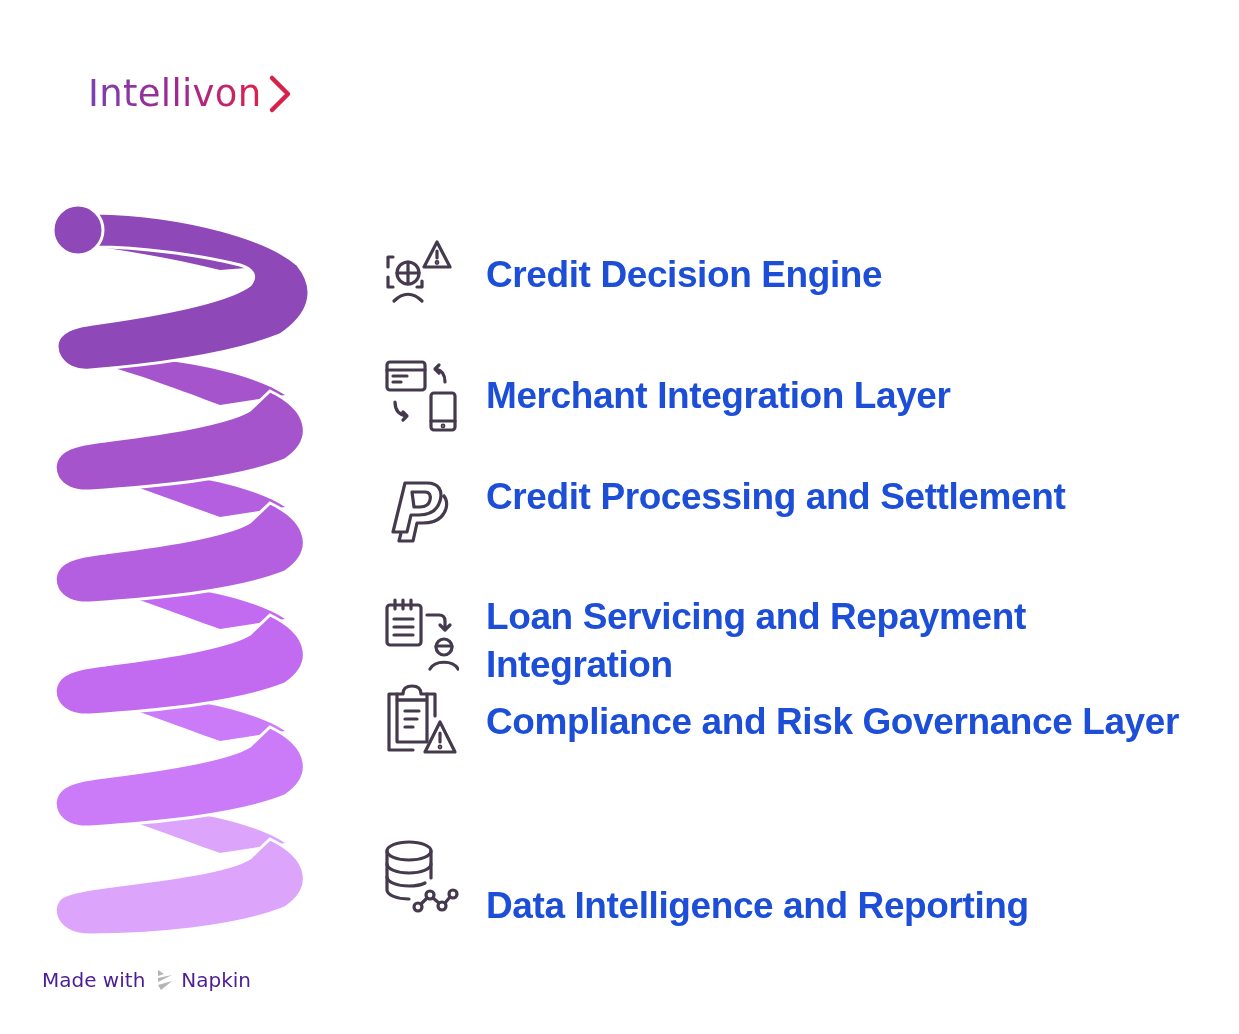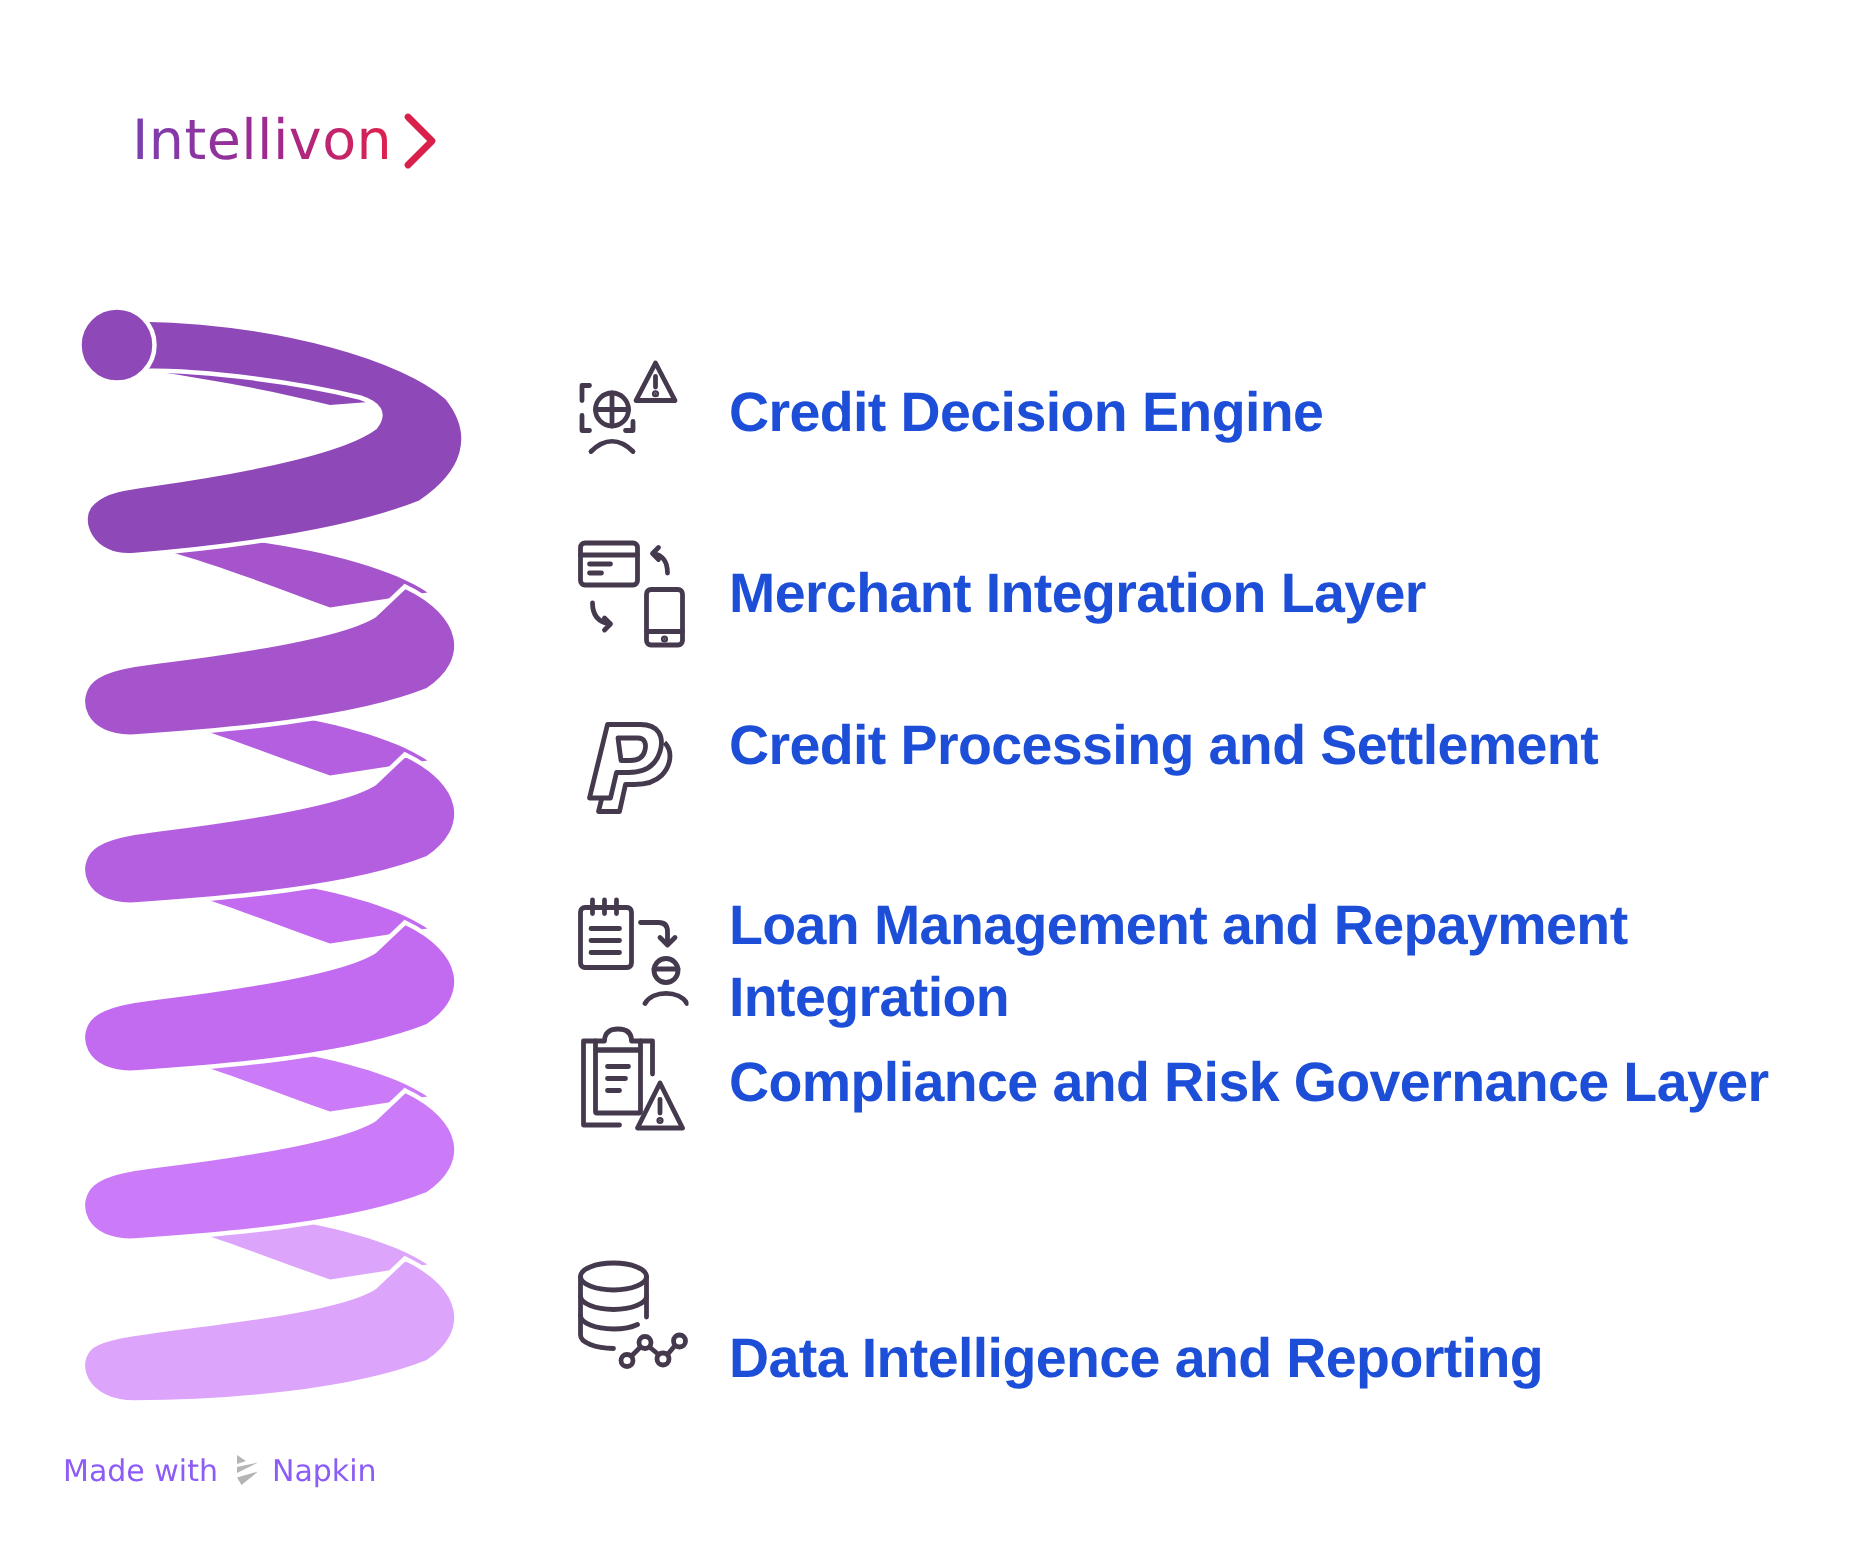--- a/index.html
+++ b/index.html
@@ -8,21 +8,21 @@
     .logo { position: absolute; left: 88px; top: 70px; display: flex; align-items: center; }
     .logo-text { font-family: "DejaVu Sans", sans-serif; font-size: 37px; letter-spacing: 0.3px;
                  background: linear-gradient(90deg, #7b3fb0 0%, #a0298f 55%, #e0204a 100%);
                  -webkit-background-clip: text; background-clip: text; color: transparent; line-height: 48px; }
     .logo-chev { margin-left: 6px; }
     .spiral { position: absolute; left: 40px; top: 195px; }
     .item { position: absolute; left: 383px; display: flex; align-items: center; }
     .item .icon { width: 76px; height: 76px; flex: 0 0 76px; display: flex; align-items: center; justify-content: center; }
     .item .label { position: absolute; left: 103px; font-family: "Liberation Sans", sans-serif; font-weight: bold;
                    font-size: 37px; line-height: 48px; color: #1d4ed8; white-space: nowrap; letter-spacing: -0.4px; }
-    .footer { position: absolute; left: 42px; top: 968px; display: flex; align-items: center; color: #8b5cf6;
+    .footer { position: absolute; left: 42px; top: 968px; display: flex; align-items: center; color: #4c1d95;
               font-family: "DejaVu Sans", sans-serif; font-size: 20px; }
     .footer .napkin-icon { margin: 0 6px 0 10px; }
   </style>
 </head>
 <body>
 
 <div class="logo">
   <span class="logo-text">Intellivon</span>
   <svg class="logo-chev" width="26" height="40" viewBox="0 0 26 40">
     <path d="M5 4 L21 20 L5 36" fill="none" stroke="#d8204a" stroke-width="4.5" stroke-linecap="round" stroke-linejoin="round"></path>
@@ -100,21 +100,21 @@
       <rect x="4" y="8" width="34" height="40" rx="3"></rect>
       <path d="M12 3 V12 M20 3 V12 M28 3 V12"></path>
       <path d="M11 22 H30 M11 30 H30 M11 38 H30"></path>
       <path d="M44 18 H56 C60 18 62 20 62 24 V32 M57 28 L62 33 L67 28"></path>
       <circle cx="61" cy="50" r="8"></circle>
         <path d="M53 49 H69"></path>
       <path d="M47 72 C52 63 70 63 75 72"></path>
     </svg>
   </div>
   <div class="label" style="top:-4px;">
-    <div>Loan Management and Repayment</div>
+    <div>Loan Servicing and Repayment</div>
     <div>Integration</div>
   </div>
 </div>
 
 <div class="item" style="top:684px;">
   <div class="icon">
     <svg width="76" height="76" viewBox="0 0 76 76" fill="none" stroke="#453a4d" stroke-width="3.2" stroke-linecap="round" stroke-linejoin="round">
       <path d="M14 10 H6 V66 H30"></path>
       <path d="M44 10 H52 V32"></path>
       <path d="M20 10 C20 4 24 2 29 2 C34 2 38 4 38 10 H44 V16 H14 V10 H20"></path>

